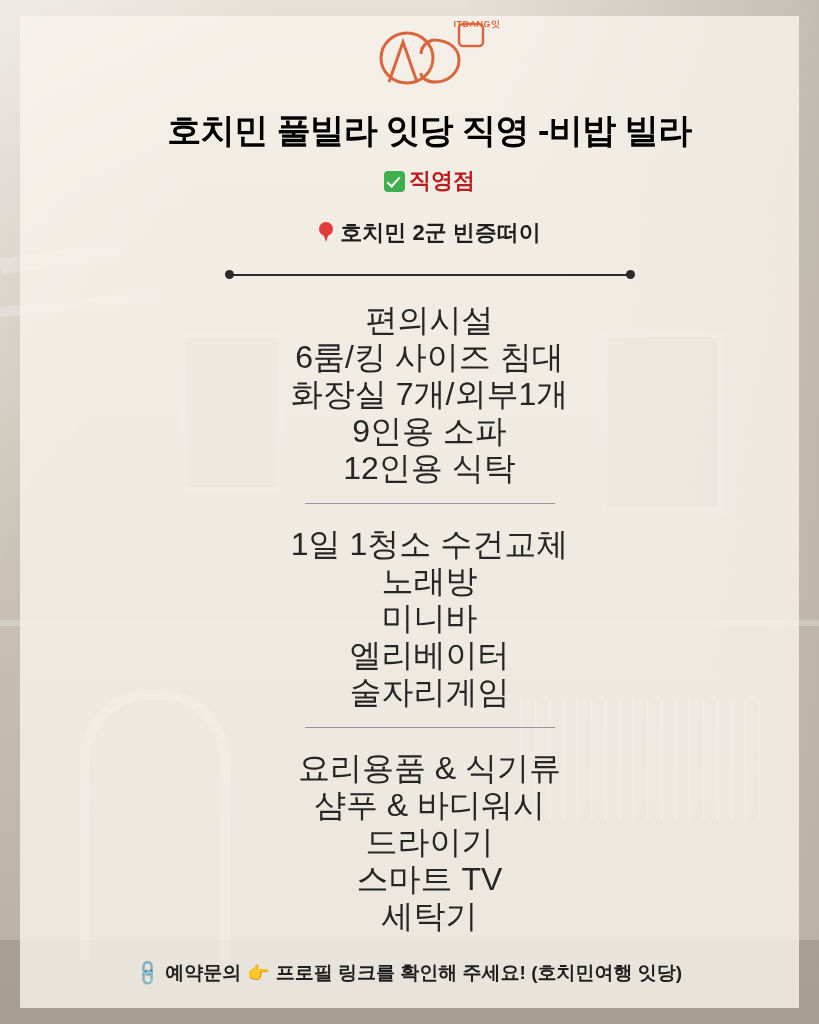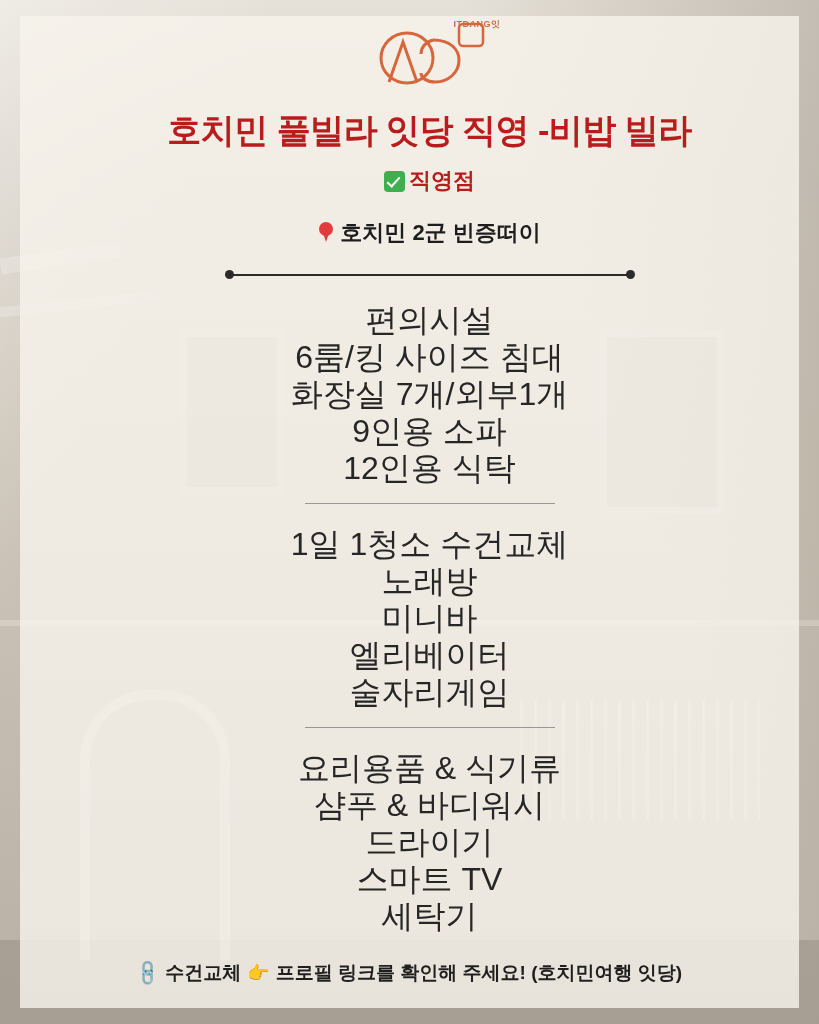--- a/index.html
+++ b/index.html
@@ -102,21 +102,21 @@
     color: #d8663c;
     font-weight: bold;
   }
 
   
   .title {
     margin-top: 12px;
     font-size: 34px;
     font-weight: bold;
     letter-spacing: -0.5px;
-    color: #b91c1c;
+    color: #000000;
     text-align: center;
   }
   .subline {
     margin-top: 12px;
     font-size: 22px;
     font-weight: bold;
     color: #b91c1c;
     display: flex;
     align-items: center;
     gap: 4px;
@@ -309,19 +309,19 @@
     <div class="list">
       <div class="row">요리용품 &amp; 식기류</div>
       <div class="row">샴푸 &amp; 바디워시</div>
       <div class="row">드라이기</div>
       <div class="row">스마트 TV</div>
       <div class="row">세탁기</div>
     </div>
 
     <div class="footer">
       <span class="link-icon">🔗</span>
-      <span>수건교체</span>
+      <span>예약문의</span>
       <span class="hand-icon">👉</span>
       <span>프로필 링크를 확인해 주세요! (호치민여행 잇당)</span>
     </div>
 
   </div>
 </div>
 
 </body></html>

